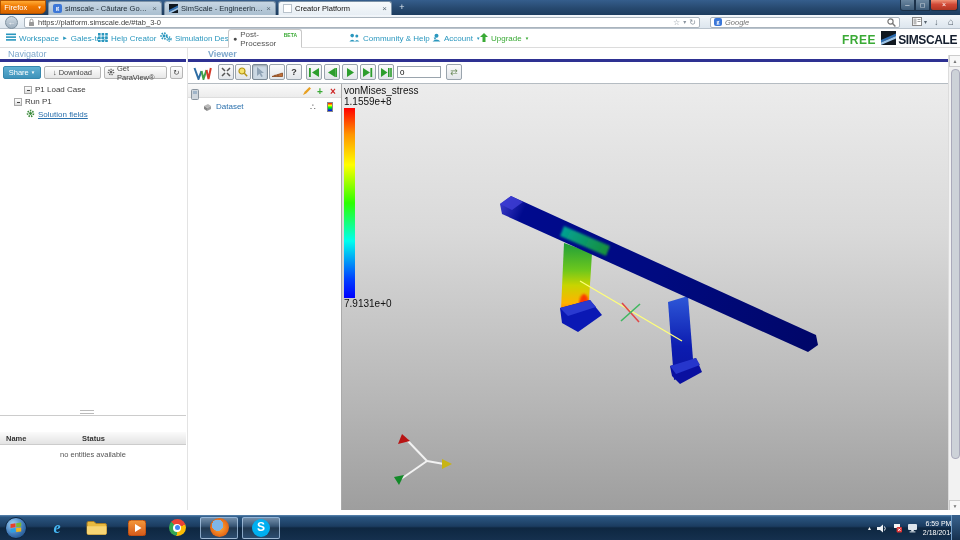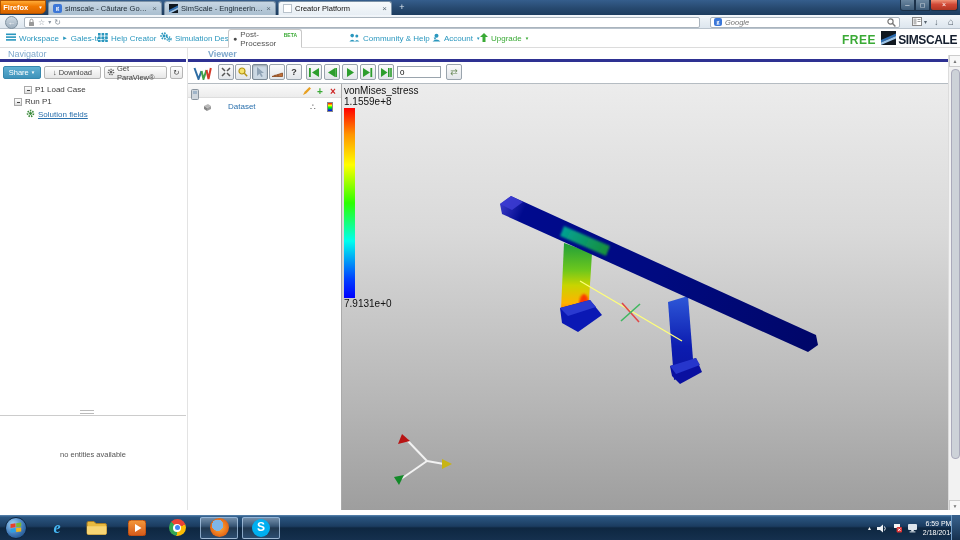--- a/index.html
+++ b/index.html
@@ -6,21 +6,21 @@
   body { margin:0; width:960px; height:540px; overflow:hidden;
          font-family:"Liberation Sans", sans-serif; background:#fff; }
   #screen { position:relative; width:960px; height:540px; background:#fff; overflow:hidden; }
   .abs { position:absolute; }
 
   
   .titlebar { left:0; top:0; width:960px; height:15px;
     background:linear-gradient(180deg,#355e8c 0%,#27496f 55%,#1d3c5e 100%); }
   .fx-btn { left:0; top:0; width:46px; height:14px; border-radius:0 0 5px 0;
     background:linear-gradient(180deg,#ffab36,#f07800 45%,#d96500);
-    border:1px solid #b35400; color:#fff; font-size:7.5px; font-weight:bold;
+    border:1px solid #b35400; color:#fff; font-size:7.5px; font-weight:normal;
     display:flex; align-items:center; justify-content:center; gap:10px; }
   .fx-btn .caret { font-size:4.5px; }
   .tab { top:1px; height:14px; border-radius:3px 3px 0 0; display:flex; align-items:center;
     padding:0 4px; gap:3px; font-size:7.5px; color:#1c2a36;
     background:linear-gradient(180deg,#c7d6e3,#a9becf); border:1px solid #7d93a8; border-bottom:none; }
   .tab.active { background:linear-gradient(180deg,#f7fafc,#e7eef4); color:#111; }
   .tab .title { flex:1; white-space:nowrap; overflow:hidden; text-overflow:ellipsis; }
   .tab .tclose { color:#5a6a78; font-size:8px; line-height:8px; }
   .newtab { left:394px; top:2px; width:16px; height:12px; border-radius:2px;
     color:#dfe9f2; font-size:9px; line-height:11px; text-align:center; }
@@ -109,21 +109,21 @@
     border:1px solid #9aa4ad; font-size:8px; padding:0 2px; font-family:"Liberation Sans",sans-serif; }
   .tb-line { position:absolute; left:0; top:21px; width:760px; height:1px; background:#b5bcc2; }
 
   .pipeline { position:absolute; left:0; top:22px; width:154px; height:426px; background:#fff;
     border-right:1px solid #aaa; }
   .pl-head { position:absolute; left:0; top:0; width:100%; height:14px;
     background:linear-gradient(#fafafa,#ececec); border-bottom:1px solid #ddd; }
   .pl-ico { position:absolute; top:1.5px; font-size:10px; line-height:11px; font-weight:bold; }
   .pl-row { position:absolute; left:0; top:15px; width:100%; height:15px; display:flex;
     align-items:center; }
-  .dataset-label { font-size:8px; color:#2a70ad; margin-left:16px; }
+  .dataset-label { font-size:8px; color:#2a70ad; margin-left:4px; }
   .mini-colormap { width:6px; height:10px; border:1px solid #888;
     background:linear-gradient(180deg,#f00,#ff0 30%,#0f0 55%,#00f 100%); }
 
   .render { position:absolute; left:154px; top:22px; width:606px; height:426px;
     background:linear-gradient(180deg,#ececec 0%,#d9d9d9 35%,#b6b6b6 75%,#9e9e9e 100%); overflow:hidden; }
   .legend-title { position:absolute; left:2px; top:1px; font-size:10px; color:#111; }
   .legend-max { position:absolute; left:2px; top:12px; font-size:10px; color:#111; }
   .legend-bar { position:absolute; left:2px; top:24px; width:11px; height:190px;
     background:linear-gradient(180deg,#ff0000 0%,#ff9500 14%,#ffff00 30%,#2bff00 50%,#00ffee 70%,#0040ff 90%,#0000ff 100%); }
   .legend-min { position:absolute; left:2px; top:214px; font-size:10px; color:#111; }
@@ -205,20 +205,21 @@
 
   <div class="abs urlbar"></div>
   <div class="abs backbtn">←</div>
   <div class="abs urlfield">
     <span>
       <svg width="7" height="9">
           <rect x="1" y="4" width="5" height="4" rx="0.5" fill="#999"></rect>
           <path d="M2 4 V2.8 Q2 1.2 3.5 1.2 Q5 1.2 5 2.8 V4" stroke="#999" fill="none"></path>
         </svg>
     </span>
+    <span class="urltext">https://platform.simscale.de/#tab_3-0</span>
     <span class="urlicon">☆</span>
     <span class="urlicon" style="font-size:6px;">▾</span>
     <span class="urlicon">↻</span>
   </div>
   <div class="abs searchbox">
     <span class="favicon fav-google" style="width:8px;height:8px;line-height:8px;font-size:6px;">g</span>
     <input placeholder="Google" style="">
     <span>
       <svg width="9" height="9">
           <circle cx="3.5" cy="3.5" r="2.6" stroke="#777" fill="none" stroke-width="1.2"></circle>
@@ -366,20 +367,24 @@
             <circle cx="5" cy="5" r="3.2" fill="none" stroke="#3a8a3a" stroke-width="2" stroke-dasharray="1.6 1.2"></circle>
             <circle cx="5" cy="5" r="1.6" fill="#3a8a3a"></circle>
           </svg>
       </span>
       <span class="treelink">Solution fields</span>
     </div>
   </div>
 
   <div class="abs grip"></div>
   <div class="abs bpanel">
+    <div class="bp-head">
+      <span style="position:absolute;left:6px;top:2px;">Name</span>
+      <span style="position:absolute;left:82px;top:2px;">Status</span>
+    </div>
     <div class="bp-empty">no entities available</div>
   </div>
 
   <div class="abs viewer">
 
     <span style="position:absolute;left:5px;top:4px;">
       <svg width="19" height="13">
           <path d="M1.5 1 L5.5 12 L8.5 4" stroke="#2e6da4" stroke-width="2" fill="none"></path>
           <path d="M8.5 4 L10.5 12 L13.5 3" stroke="#43a047" stroke-width="2" fill="none"></path>
           <path d="M13.5 3 L15.5 12 L17.8 1" stroke="#d43a2a" stroke-width="2" fill="none"></path>

